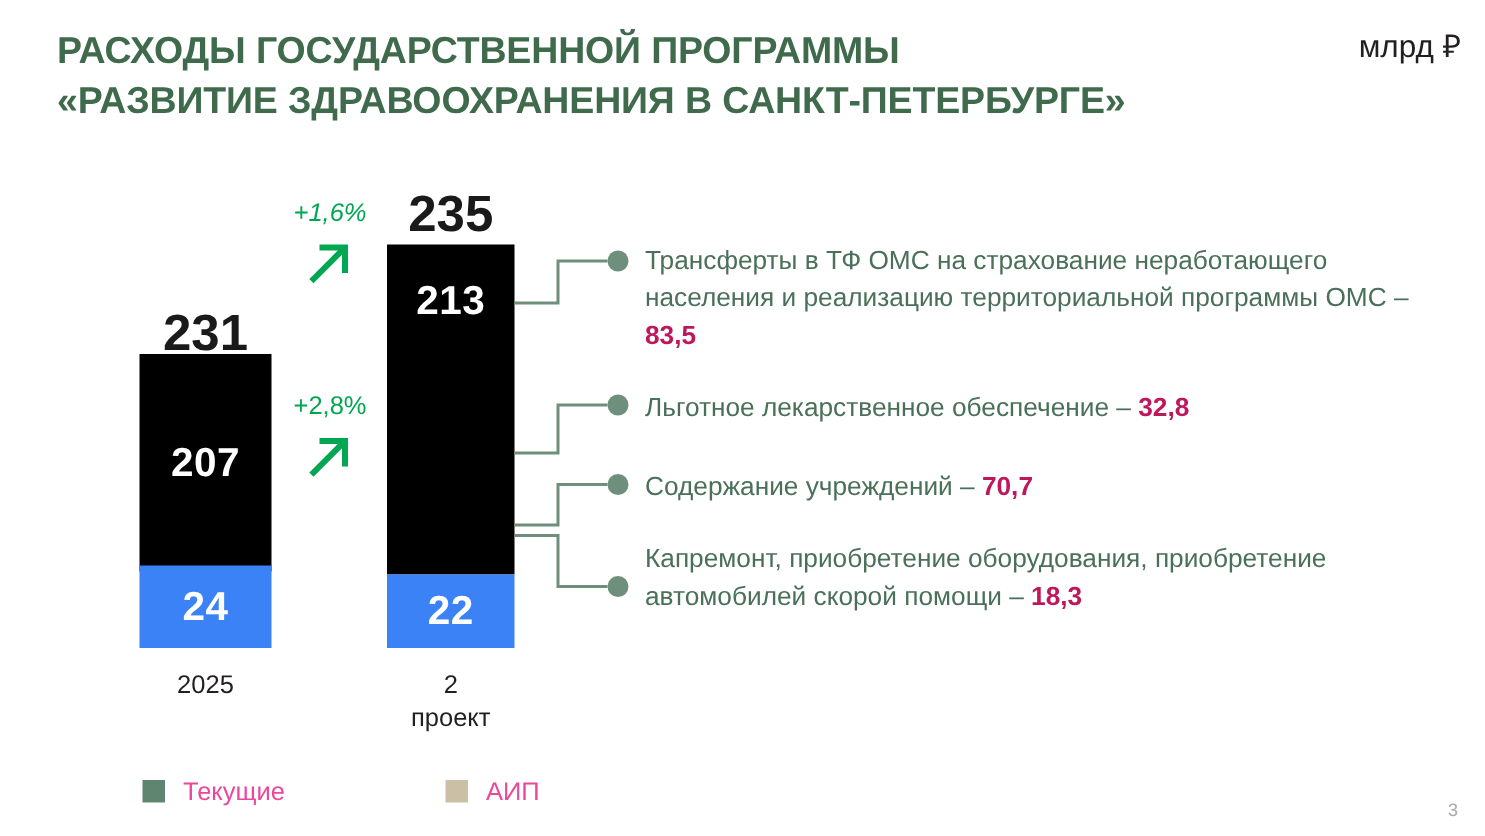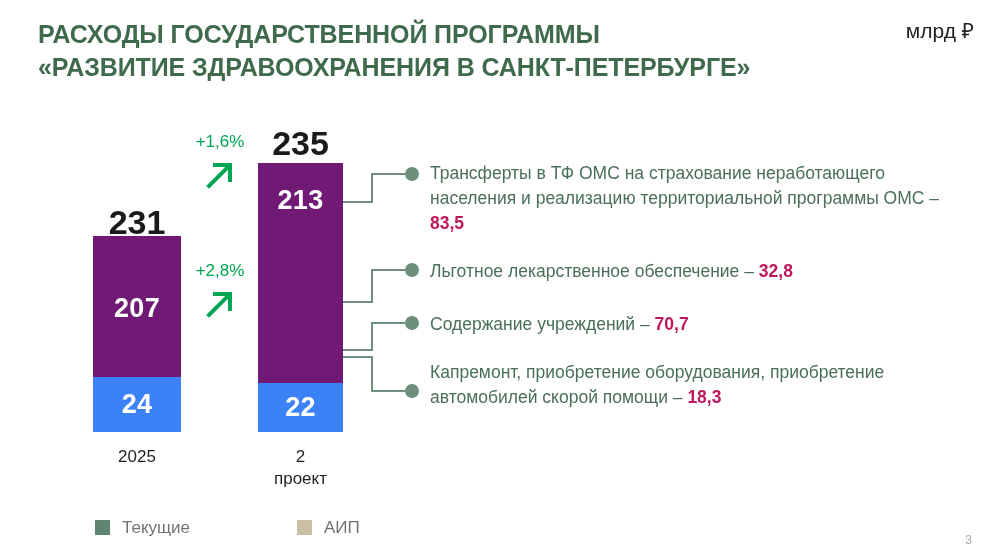--- a/index.html
+++ b/index.html
@@ -45,21 +45,21 @@
 
   .bar { position: absolute; }
   .bar .seg {
     position: absolute;
     left: 0;
     width: 100%;
     display: flex;
     align-items: center;
     justify-content: center;
   }
-  .seg-current { background: #701a75; }
+  .seg-current { background: #000000; }
   .seg-aip     { background: #3b82f6; }
   .seg-value {
     color: #ffffff;
     font-size: 27px;
     font-weight: bold;
     letter-spacing: 0.3px;
     line-height: 1;
   }
   .bar-total {
     position: absolute;
@@ -113,21 +113,21 @@
     line-height: 1.42;
     color: #4a7059;
   }
   .annotation b { font-weight: bold; color: #be185d; }
 
   
   .legend { position: absolute; left: 95px; top: 519px; display: flex; align-items: center; }
   .legend-item { display: flex; align-items: center; }
   .legend-item + .legend-item { margin-left: 107px; }
   .legend-swatch { width: 15px; height: 15px; }
-  .legend-label { margin-left: 12px; font-size: 17px; color: #737373; line-height: 1; }
+  .legend-label { margin-left: 12px; font-size: 17px; color: #ec4899; line-height: 1; }
 
   
   .page-number {
     position: absolute;
     right: 18px;
     bottom: 10px;
     font-size: 12px;
     color: #a9a9a9;
   }
 </style>
@@ -163,21 +163,21 @@
     </div>
     <div class="seg seg-aip" style="top:220px; height:49px;">
       <span class="seg-value">22</span>
     </div>
   </div>
   <div class="bar-cat" style="left:258px; top:446px; width:85px;">
     <span>2</span>
     <span class="sub">проект</span>
   </div>
 
-  <div class="growth" style="left:177px; top:133px;">
+  <div class="growth" style="left:177px; top:133px;font-style:italic;">
     <span class="pct">+1,6%</span>
     <span class="arrow">
       <svg width="30" height="30" viewBox="0 0 30 30" aria-hidden="true">
         <g stroke="#00a651" stroke-width="4" fill="none" stroke-linecap="square">
           <line x1="4" y1="26" x2="24" y2="6"></line>
           <polyline points="10,5 25,5 25,20" stroke-linejoin="miter"></polyline>
         </g>
       </svg>
     </span>
   </div>

